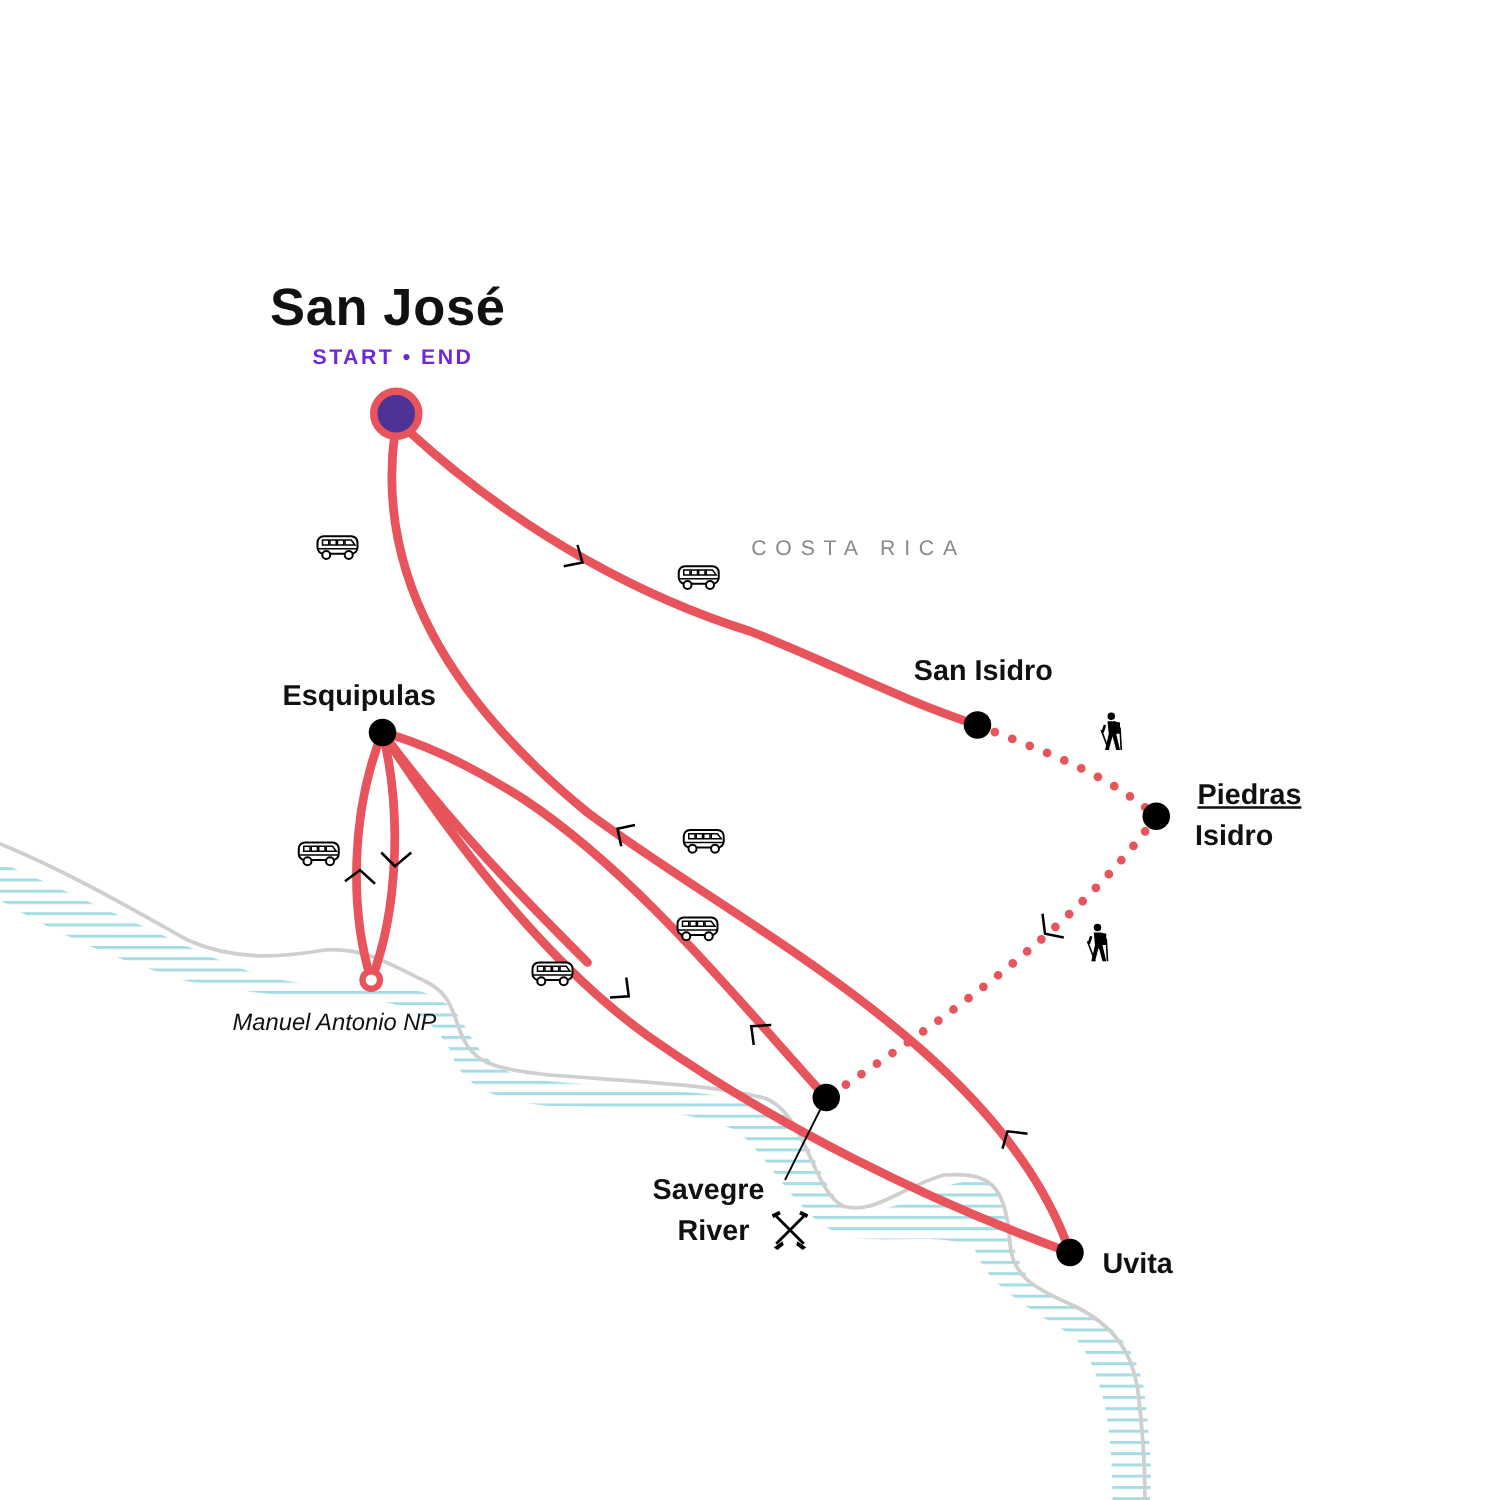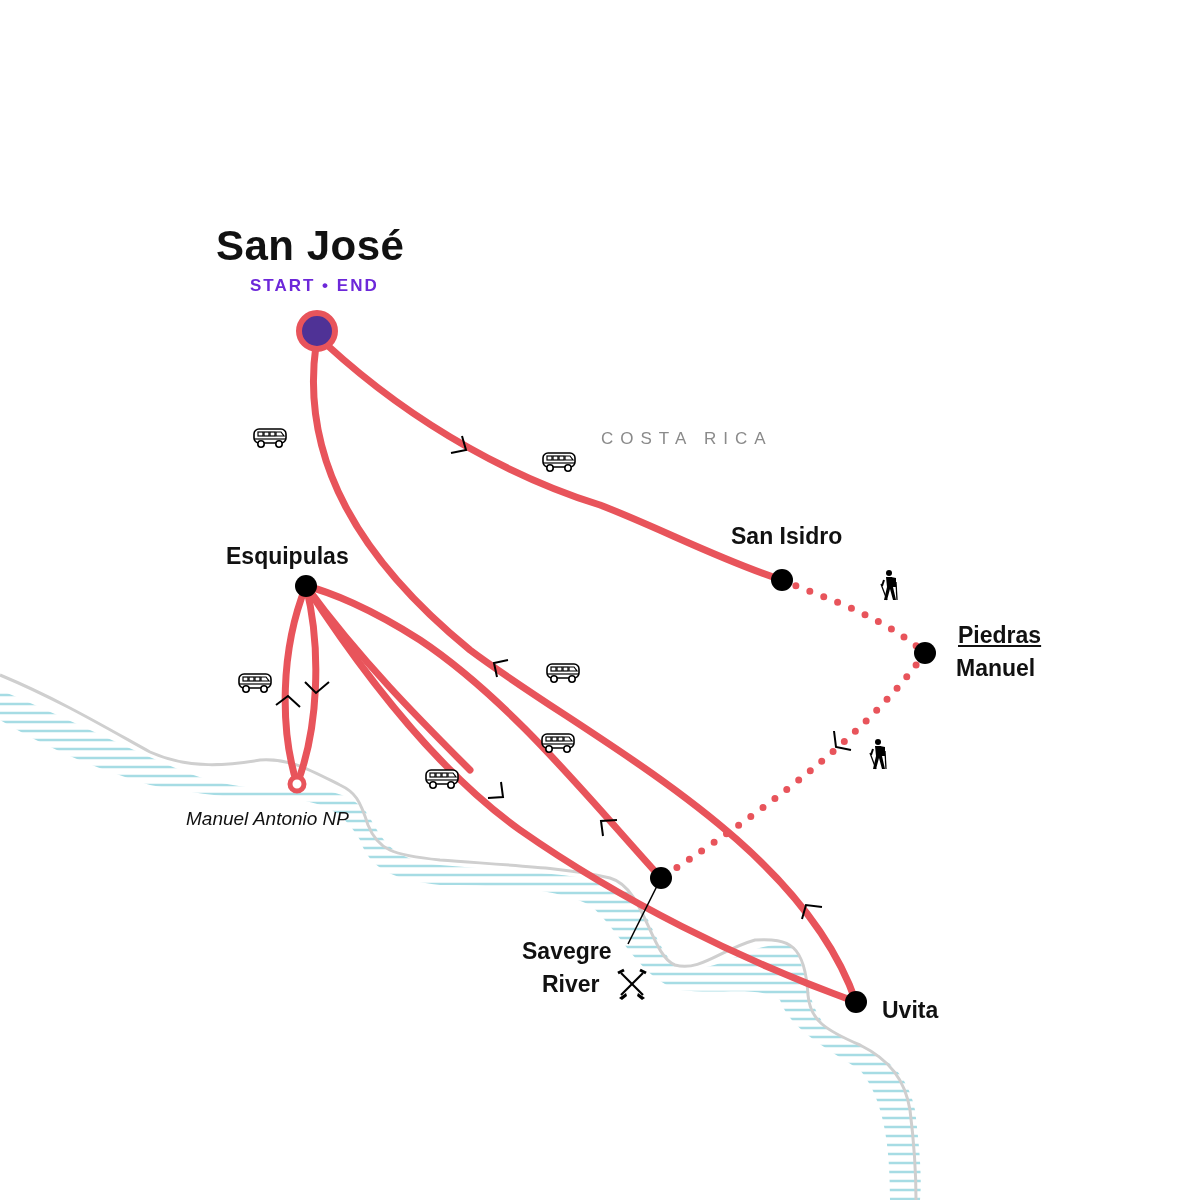--- a/index.html
+++ b/index.html
@@ -111,18 +111,18 @@
     </g>
   </svg>
 
   <div class="label title" style="left:216px; top:222px;">San José</div>
   <div class="label sub" style="left:250px; top:276px;">START • END</div>
   <div class="label country" style="left:601px; top:405px;margin-top:24px;">COSTA RICA</div>
 
   <div class="label city" style="left:226px; top:540px;text-align:center;">Esquipulas</div>
   <div class="label city" style="left:731px; top:520px;">San Isidro</div>
   <div class="label city" style="left:958px; top:619px;text-decoration:underline;">Piedras</div>
-  <div class="label city" style="left:956px; top:652px;">Manuel</div>
+  <div class="label city" style="left:956px; top:652px;">Isidro</div>
   <div class="label park" style="left:186px; top:808px;">Manuel Antonio NP</div>
   <div class="label city" style="left:522px; top:935px;text-align:center;">Savegre</div>
   <div class="label city" style="left:542px; top:968px;">River</div>
   <div class="label city" style="left:882px; top:994px;">Uvita</div>
 </div>
 
 </body></html>

